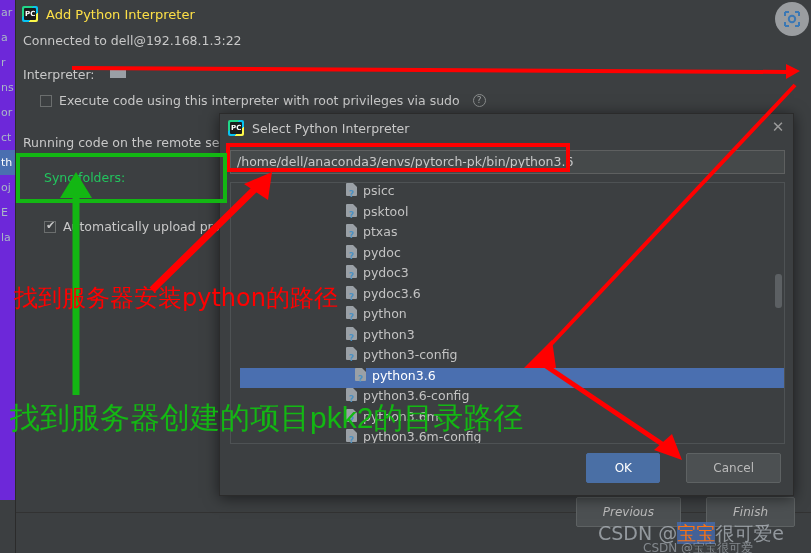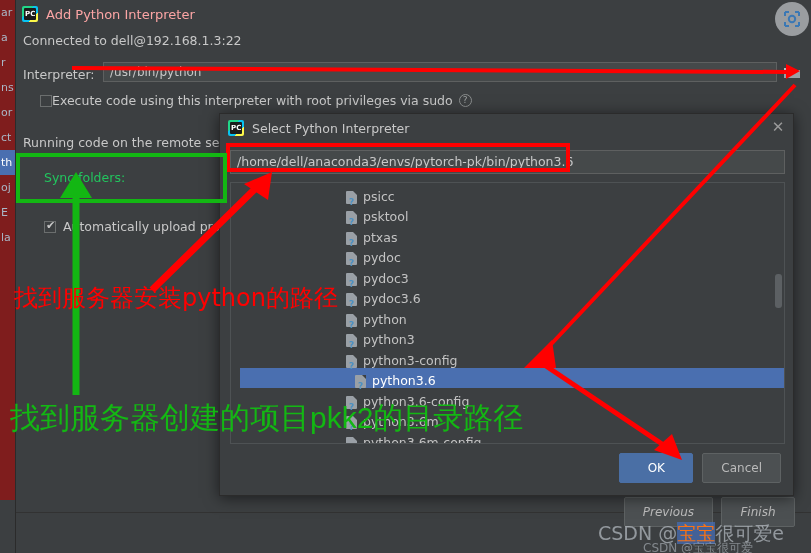--- a/index.html
+++ b/index.html
@@ -8,21 +8,21 @@
     font-family: "DejaVu Sans", "Liberation Sans", sans-serif;
     background:#3c3f41;
     color:#bbbbbb;
     font-size:12px;
     position:relative;
   }
 
   
   #bg-left-strip{
     position:absolute; left:0; top:0; width:16px; height:500px;
-    background:#7f1d1d; overflow:hidden;
+    background:#6d28d9; overflow:hidden;
   }
   #bg-left-strip .frag{
     font-size:11px; color:#a9b7c6; padding-left:1px; height:25px; line-height:25px;
     white-space:nowrap; overflow:hidden;
   }
   #bg-left-strip .frag.sel{ background:#4a6fb0; color:#ffffff; }
   #bg-left-divider{
     position:absolute; left:15px; top:0; width:1px; height:553px; background:#2b2b2b;
   }
 
@@ -43,21 +43,21 @@
   }
   .pycharm-icon::after{
     content:""; position:absolute; left:2px; top:2px; width:12px; height:12px;
     background:#1b1b1b; border-radius:1px;
   }
   .pycharm-icon .pc{
     position:absolute; left:3px; top:2px; z-index:2; color:#ffffff;
     font-size:7px; line-height:12px; font-weight:bold;
     font-family:"DejaVu Sans","Liberation Sans",sans-serif;
   }
-  #wizard-title{ color:#fca5a5; font-size:13px; }
+  #wizard-title{ color:#fde047; font-size:13px; }
 
   #connected-line{
     position:absolute; left:7px; top:33px; color:#c8c8c8; font-size:12.5px;text-align:center;
   }
 
   
   #interp-row{
     position:absolute; left:7px; top:62px; width:780px; height:20px;
     display:flex; align-items:flex-end;
   }
@@ -66,21 +66,21 @@
     flex:1 1 auto; height:20px; background:#45494a; border:1px solid #5e6060;
     color:#c8c8c8; font-size:12px; line-height:18px; padding-left:6px;
     white-space:nowrap; overflow:hidden;
   }
   #interp-browse{
     width:22px; height:20px; margin-left:4px; position:relative; flex:0 0 auto;
   }
 
   
   #sudo-row{
-    position:absolute; left:24px; top:93px; display:flex; align-items:center; 
+    position:absolute; left:24px; top:93px; display:flex; align-items:center; gap:7px;
   }
   .cb{
     width:12px; height:12px; border:1px solid #6b6e6e; background:#3c3f41;
     display:inline-block; position:relative; flex:0 0 auto;
   }
   .cb.checked::after{
     content:"✔"; position:absolute; left:1px; top:-3px;
     font-size:11px; color:#c8c8c8; line-height:14px;
   }
   #sudo-label{ color:#c8c8c8; font-size:12.5px; }
@@ -110,23 +110,23 @@
   }
 
   
   #wizard-bottom-sep{
     position:absolute; left:0; bottom:40px; width:795px; height:1px; background:#323232;
   }
   #wizard-buttons{
     position:absolute; right:16px; bottom:26px; display:flex; gap:8px; align-items:flex-start;font-style:italic;
   }
   .btn{
-    height:30px; min-width:74px; padding:0 18px; font-size:12px;
+    height:30px; min-width:74px; padding:0 26px; font-size:12px;
     border:1px solid #5e6263; background:#4c5052; color:#bbbbbb;
-    display:flex; align-items:center; justify-content:center; border-radius:2px;
+    display:flex; align-items:center; justify-content:center; border-radius:2px;margin-left:17px;
   }
   .btn.primary{
     background:#4a6fa5; border:1px solid #4a6fa5; color:#ffffff;
   }
 
   
   #sel-dialog{
     position:absolute; left:219px; top:113px; width:575px; height:383px;
     background:#3c3f41; border:1px solid #2b2b2b;
     box-shadow:0 2px 14px rgba(0,0,0,0.55);
@@ -145,21 +145,21 @@
     background:#45494a; border:1px solid #5e6060; color:#c8c8c8;
     font-size:12.5px; line-height:22px; padding-left:6px;
     white-space:nowrap; overflow:hidden;
   }
   #sel-list-wrap{
     position:absolute; left:10px; top:68px; width:555px; height:262px;
     background:#3c3f41; border:1px solid #4e5254; overflow:hidden;
   }
   #sel-list{ position:absolute; left:0; top:0; width:100%; }
   .list-row{
-    height:20.5px; display:flex; align-items:flex-end; gap:6px;
+    height:20.5px; display:flex; align-items:flex-start; gap:6px;
     padding-left:115px; font-size:12.5px; color:#c3c3c3; white-space:nowrap;
   }
   .list-row.selected{ background:#4a6fb0; color:#ffffff;margin-left:9px; }
   .fileicon{
     width:11px; height:13px; position:relative; flex:0 0 auto;
     background:#9aa0a6; border-radius:1px;
   }
   .fileicon::before{
     content:""; position:absolute; right:0; top:0; border-width:0 4px 4px 0;
     border-style:solid; border-color:#3c3f41 #3c3f41 transparent transparent;
@@ -228,21 +228,20 @@
     <span class="pycharm-icon">
       <span class="pc">PC</span>
     </span>
     <span id="wizard-title">Add Python Interpreter</span>
   </div>
 
   <div id="connected-line">Connected to dell@192.168.1.3:22</div>
 
   <div id="interp-row">
     <span id="interp-label">Interpreter:</span>
-    <div id="interp-field">/usr/bin/python</div>
     <div id="interp-browse">
       <svg width="22" height="20" viewBox="0 0 22 20">
         <path d="M3 6 h6 l1.6 2 h8.4 v8 h-16 z" fill="#9aa0a6"></path>
         <path d="M3 6 h6 l1.6 2 h-7.6 z" fill="#b8bdc2"></path>
       </svg>
     </div>
   </div>
 
   <div id="sudo-row">
     <span class="cb"></span>

